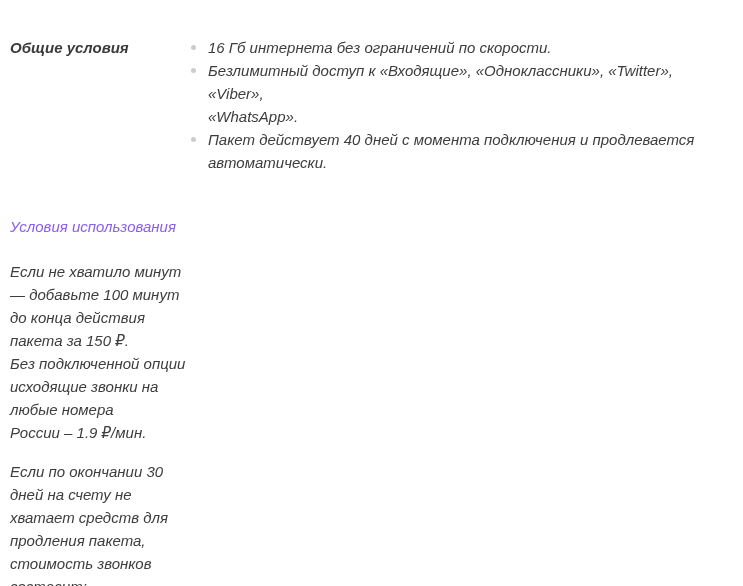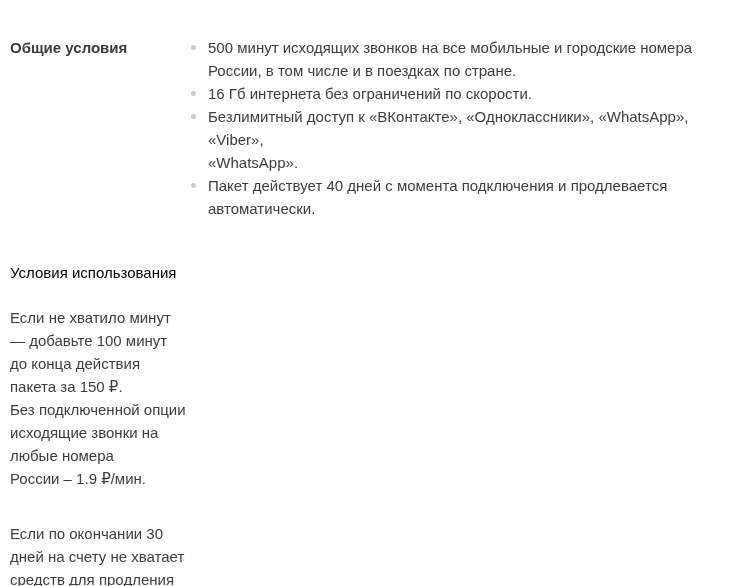--- a/index.html
+++ b/index.html
@@ -18,20 +18,21 @@
     -webkit-font-smoothing: antialiased;
   }
   .page {
     padding: 36px 20px 0 10px;
     box-sizing: border-box;
   }
   .section {
     display: grid;
     grid-template-columns: 178px 1fr;
     align-items: start;
+    font-style: italic;
   }
   .section--minutes {
     margin-top: 41px;
   }
   .section-label {
     font-weight: bold;
     font-size: 15px;
     line-height: 23px;
     color: #3a3a3a;
     padding-top: 0;
@@ -63,48 +64,43 @@
     margin: 0 0 26px 0;
     white-space: pre-line;
   }
   .para:last-child {
     margin-bottom: 0;
   }
   .para--tight {
     margin-bottom: 0;
   }
   .subheading {
-    color: #000000;
+    color: #8b5cf6;
     margin: 0 0 22px 0;
   }
   .para--p2 {
-    margin-bottom: 32px;
+    margin-bottom: 16px;
   }
 </style>
 </head>
 <body>
 
 <div class="page">
 
   <div class="section section--general">
     <div class="section-label">Общие условия</div>
     <div class="section-content">
       <ul class="bullet-list">
         <li>
           <span class="bullet-dot"></span>
-          <span class="bullet-text">500 минут исходящих звонков на все мобильные и городские номера
-России, в том числе и в поездках по стране.</span>
-        </li>
-        <li>
-          <span class="bullet-dot"></span>
           <span class="bullet-text">16 Гб интернета без ограничений по скорости.</span>
         </li>
         <li>
           <span class="bullet-dot"></span>
-          <span class="bullet-text">Безлимитный доступ к «ВКонтакте», «Одноклассники», «WhatsApp», «Viber»,
+          <span class="bullet-text">Безлимитный доступ к «Входящие», «Одноклассники», «Twitter», «Viber»,
 «WhatsApp».</span>
         </li>
         <li>
           <span class="bullet-dot"></span>
           <span class="bullet-text">Пакет действует 40 дней с момента подключения и продлевается
 автоматически.</span>
         </li>
       </ul>
     </div>
   </div>

